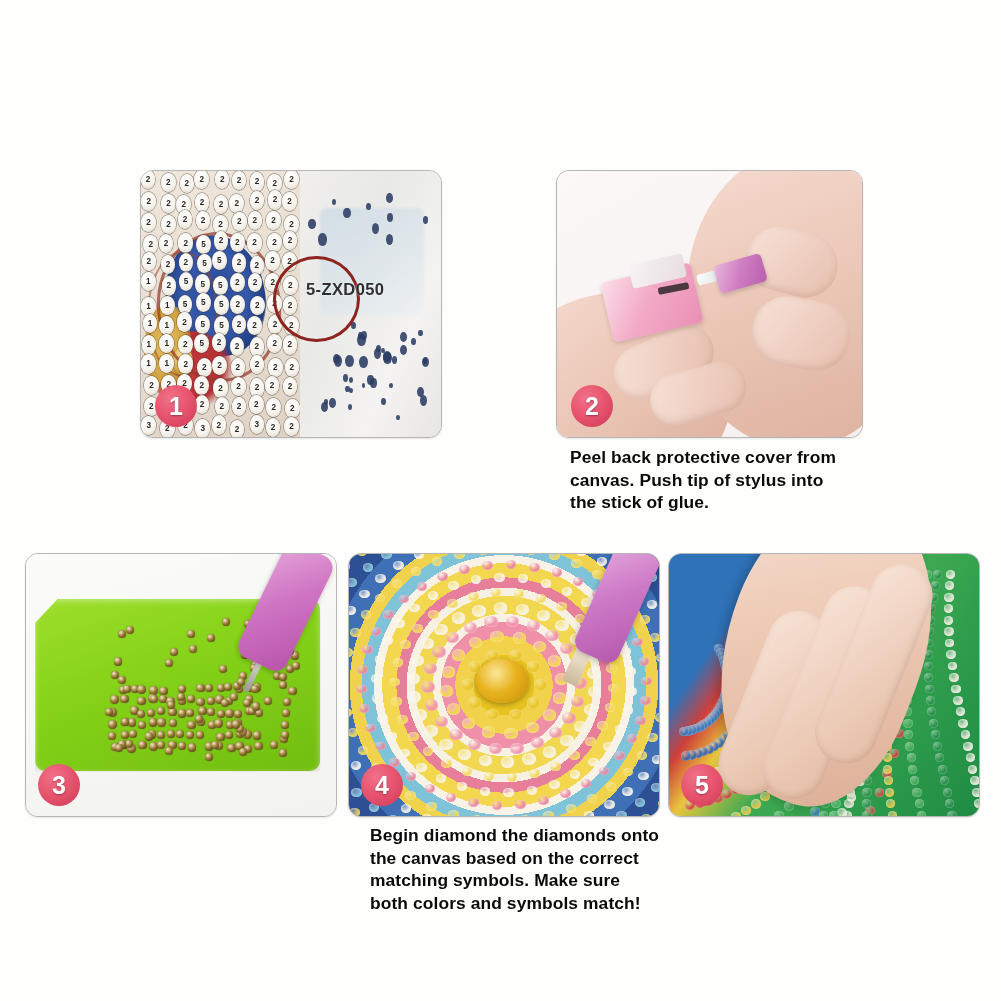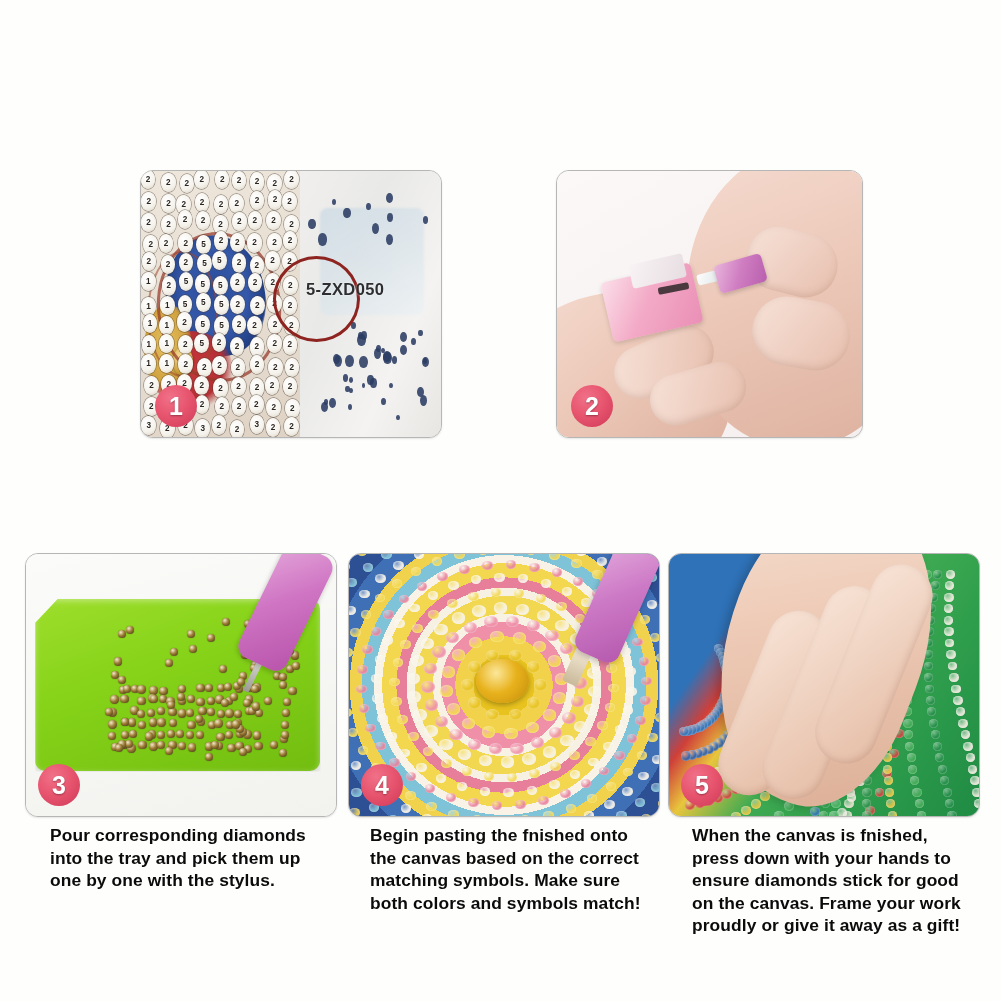--- a/index.html
+++ b/index.html
@@ -382,20 +382,23 @@
         <div class="finger" style="right:4%;top:48%;width:32%;height:26%;transform:rotate(10deg);"></div>
         <div class="p2-glue"></div>
         <div class="p2-gluecap"></div>
         <div class="p2-slit"></div>
         <div class="p2-tip"></div>
         <div class="p2-stylus"></div>
       </div>
       <div class="badge" style="left:14px;bottom:10px;width:42px;height:42px;font-size:25px;">2</div>
     </div>
   </div>
+  <div class="caption" style="left:570px;top:446px;width:300px;">Peel back protective cover from
+canvas. Push tip of stylus into
+the stick of glue.</div>
 
   <div class="panel" style="left:25px;top:553px;width:310px;height:262px;">
     <div class="photo">
       <div class="photo-inner">
         <div class="p3-bg"></div>
         <div class="p3-tray"></div>
         <div id="p3gems">
             <div class="gem" style="left:29.9126887999013%;top:50.24576596629049%;width:2.7%;height:3.2%;"></div>
             <div class="gem" style="left:33.77640996705887%;top:49.91638204540941%;width:2.7%;height:3.2%;"></div>
             <div class="gem" style="left:35.91382679787023%;top:50.082340201536134%;width:2.7%;height:3.2%;"></div>
@@ -539,23 +542,20 @@
             <div class="gem" style="left:81.61288169963518%;top:48.52410544636223%;width:2.6%;height:3.1%;"></div>
             <div class="gem" style="left:68.00649788534804%;top:47.44962578776949%;width:2.6%;height:3.1%;"></div>
             <div class="gem" style="left:72.23941551279131%;top:42.113037572107714%;width:2.6%;height:3.1%;"></div>
           </div>
         <div class="p3-needle"></div>
         <div class="p3-stylus"></div>
       </div>
       <div class="badge" style="left:12px;bottom:10px;width:42px;height:42px;font-size:25px;">3</div>
     </div>
   </div>
-  <div class="caption" style="left:50px;top:824px;width:300px;">Pour corresponding diamonds
-into the tray and pick them up
-one by one with the stylus.</div>
 
   <div class="panel" style="left:348px;top:553px;width:310px;height:262px;">
     <div class="photo">
       <div class="photo-inner">
         <div class="p4-bg"></div>
         <div id="p4beads">
             <div class="bead" style="left:59.61%;top:47.85%;width:4.3%;height:4.3%;background:radial-gradient(circle at 36% 30%,#ffffff55,#e9c423 55%,#e9c423);"></div>
             <div class="bead" style="left:57.364039853849384%;top:54.76235456695949%;width:4.3%;height:4.3%;background:radial-gradient(circle at 36% 30%,#ffffff55,#e9c423 55%,#e9c423);"></div>
             <div class="bead" style="left:51.48403985384938%;top:59.034424631631005%;width:4.3%;height:4.3%;background:radial-gradient(circle at 36% 30%,#ffffff55,#e9c423 55%,#e9c423);"></div>
             <div class="bead" style="left:44.21596014615062%;top:59.034424631631005%;width:4.3%;height:4.3%;background:radial-gradient(circle at 36% 30%,#ffffff55,#e9c423 55%,#e9c423);"></div>
@@ -808,21 +808,21 @@
             <div class="bead" style="left:94.17393515976097%;top:99.3053141638991%;width:3.4%;height:3.4%;background:radial-gradient(circle at 36% 30%,#ffffff55,#f0d24c 55%,#f0d24c);"></div>
             <div class="bead" style="left:0.04831086630504022%;top:97.06201898758154%;width:3.4%;height:3.4%;background:radial-gradient(circle at 36% 30%,#ffffff55,#f0d24c 55%,#f0d24c);"></div>
           </div>
         <div class="p4-center"></div>
         <div class="p4-tip"></div>
         <div class="p4-stylus"></div>
       </div>
       <div class="badge" style="left:12px;bottom:10px;width:42px;height:42px;font-size:25px;">4</div>
     </div>
   </div>
-  <div class="caption" style="left:370px;top:824px;width:300px;">Begin pasting the fnished onto
+  <div class="caption" style="left:370px;top:824px;width:300px;">Begin diamond the diamonds onto
 the canvas based on the correct
 matching symbols. Make sure
 both colors and symbols match!</div>
 
   <div class="panel" style="left:668px;top:553px;width:310px;height:262px;">
     <div class="photo">
       <div class="photo-inner">
         <div class="p5-bg"></div>
         <div id="p5art">
             <div class="bead" style="left:14.370952541270514%;top:34.3792967892539%;width:3.2%;height:3.6%;background:radial-gradient(circle at 35% 30%,#ffffff66,#2f72b8 58%,#2f72b8);"></div>
@@ -1194,19 +1194,14 @@
             <div class="bead" style="left:98.8774014134571%;top:98%;width:3.0%;height:3.4%;background:radial-gradient(circle at 35% 30%,#ffffff66,#f2ece0 58%,#f2ece0);"></div>
           </div>
         <div class="p5-hand"></div>
         <div class="p5-finger" style="left:24%;top:20%;width:20%;height:74%;transform:rotate(22deg);"></div>
         <div class="p5-finger" style="left:40%;top:10%;width:20%;height:86%;transform:rotate(22deg);"></div>
         <div class="p5-finger" style="left:56%;top:2%;width:20%;height:80%;transform:rotate(22deg);"></div>
       </div>
       <div class="badge" style="left:12px;bottom:10px;width:42px;height:42px;font-size:25px;">5</div>
     </div>
   </div>
-  <div class="caption" style="left:692px;top:824px;width:300px;">When the canvas is fnished,
-press down with your hands to
-ensure diamonds stick for good
-on the canvas. Frame your work
-proudly or give it away as a gift!</div>
 
 </div>
 
 </body></html>

